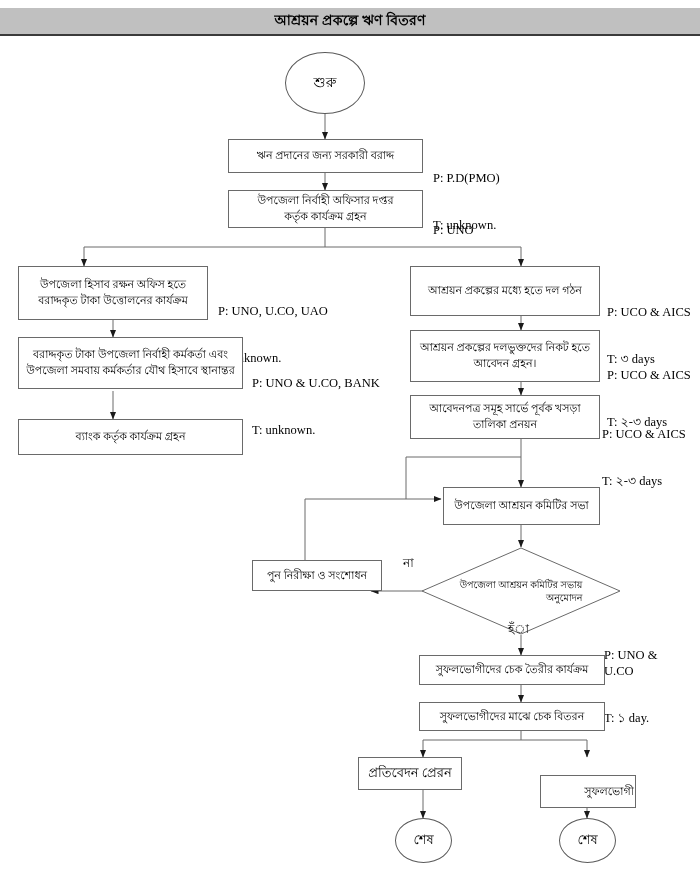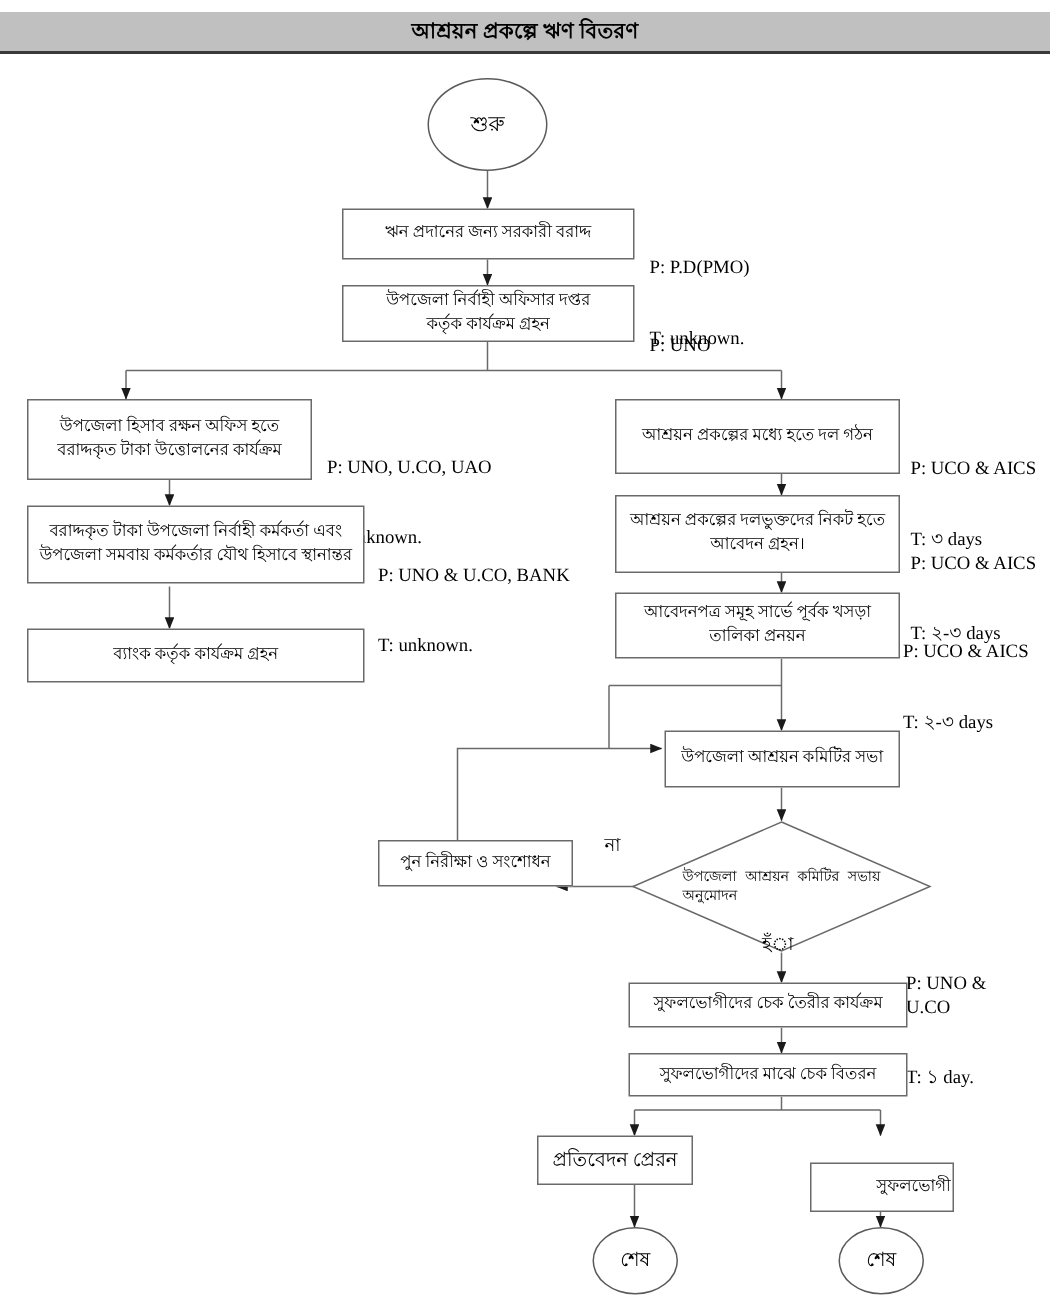--- a/index.html
+++ b/index.html
@@ -84,22 +84,22 @@
   }
   .diamond-label {
     position: absolute;
     left: 0;
     top: 0;
     width: 100%;
     height: 100%;
     display: flex;
     align-items: center;
     justify-content: center;
-    text-align: left;
-    font-family: Liberation Mono, monospace;
+    text-align: right;
+    font-family: Liberation Sans, sans-serif;
     font-size: 9.5px;
     line-height: 1.4;
     color: #000;
     pointer-events: none;
   }
   
   .annot {
     position: absolute;
     font-family: "Liberation Serif", serif;
     font-size: 12.5px;

